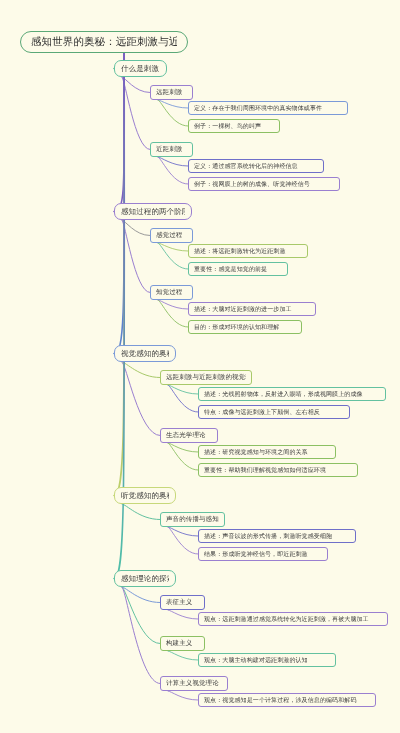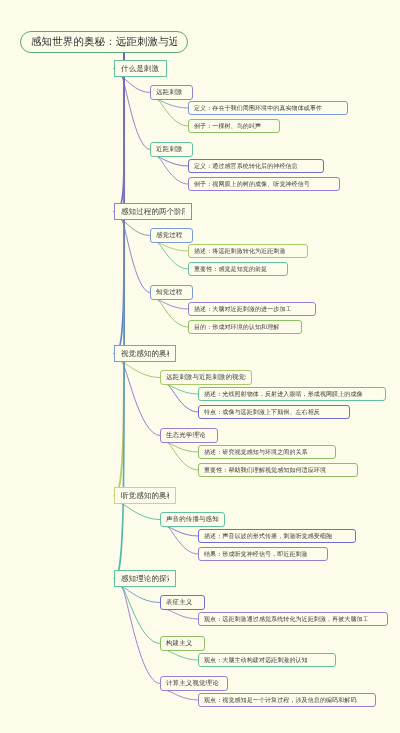--- a/index.html
+++ b/index.html
@@ -25,21 +25,21 @@
     letter-spacing:.1px;
   }
   .root{
     border-radius:14px;
     border:1px solid #5aa877;
     padding:0 10px;
     height:22px;
     font-size:10.5px;
     color:#2f2f2f;
   }
-  .lvl1{height:17px;padding:0 6px;font-size:7.5px;border-radius:0;}
+  .lvl1{height:17px;padding:0 6px;font-size:7.5px;border-radius:7px;}
   .lvl2{height:15px;padding:0 5px;font-size:6.5px;border-radius:3px;}
   .lvl3{height:14px;padding:0 5px;font-size:6px;border-radius:3px;}
 </style>
 </head>
 <body>
 
 <div id="canvas">
   <svg class="links" id="links" viewBox="0 0 400 733">
       <defs>
         <linearGradient id="g0" gradientUnits="userSpaceOnUse" x1="124.16" y1="53" x2="114" y2="68.5">

